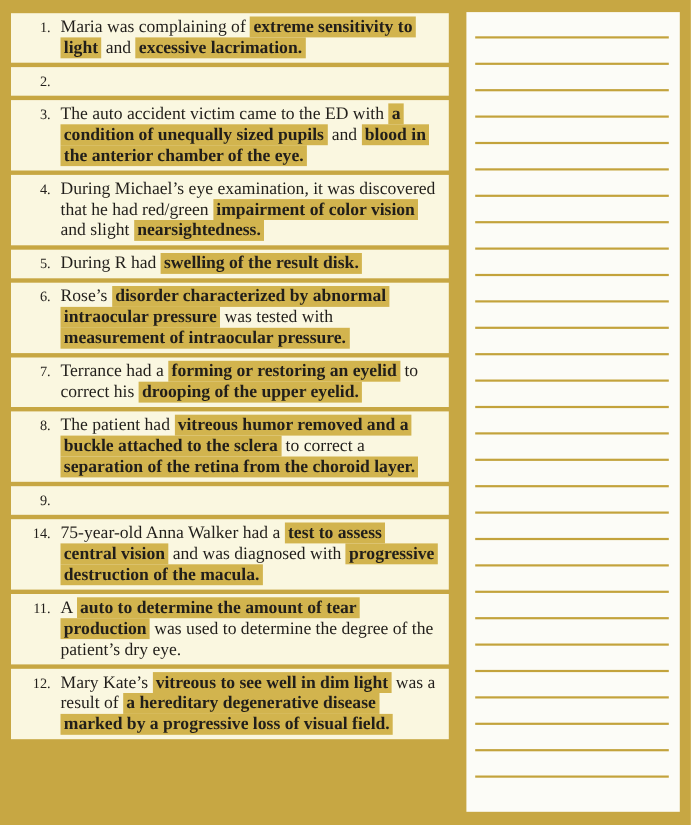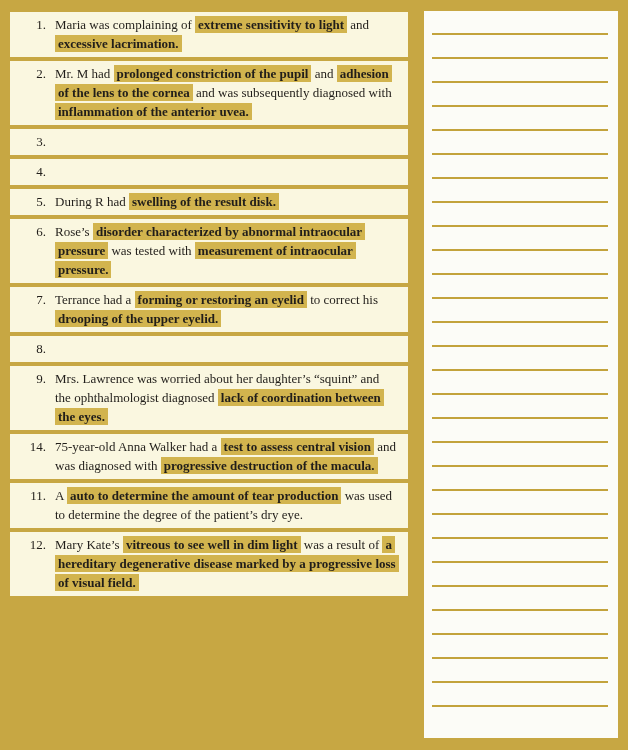--- a/index.html
+++ b/index.html
@@ -37,21 +37,21 @@
     flex: 0 0 36px;
     width: 36px;
     text-align: right;
     padding-right: 9px;
     font-size: 13px;
     line-height: 19px;
     color: var(--text, #211E1A);
   }
   .q-text {
     flex: 1;
-    font-size: 13px;
+    font-size: 16px;
     line-height: 19px;
     color: var(--text, #211E1A);
   }
   .seg-hl {
     background: var(--hl, #D2B44E);
     font-weight: bold;
     padding: 1px 3px;
     -webkit-box-decoration-break: clone;
     box-decoration-break: clone;
   }
@@ -75,46 +75,47 @@
 <body>
 
 <div class="page">
   <div class="questions-panel" id="questions-panel">
       <div class="q-item">
         <span class="q-num">1.</span>
         <div class="q-text"><span class="seg-plain">Maria was complaining of </span><span class="seg-hl">extreme sensitivity to light</span><span class="seg-plain"> and </span><span class="seg-hl">excessive lacrimation.</span></div>
       </div>
       <div class="q-item">
         <span class="q-num">2.</span>
-        <div class="q-text"><span class="seg-plain">Mr. M had </span><span class="seg-hl">prolonged constriction of the pupil</span><span class="seg-plain"> and </span><span class="seg-hl">adhesion of the lens to the cornea</span><span class="seg-plain"> and was subsequently diagnosed with </span><span class="seg-hl">inflammation of the anterior uvea.</span></div>
       </div>
       <div class="q-item">
         <span class="q-num">3.</span>
+        <div class="q-text"><span class="seg-plain">The auto accident victim came to the ED with </span><span class="seg-hl">a condition of unequally sized pupils</span><span class="seg-plain"> and </span><span class="seg-hl">blood in the anterior chamber of the eye.</span></div>
       </div>
       <div class="q-item">
         <span class="q-num">4.</span>
+        <div class="q-text"><span class="seg-plain">During Michael’s eye examination, it was discovered that he had red/green </span><span class="seg-hl">impairment of color vision</span><span class="seg-plain"> and slight </span><span class="seg-hl">nearsightedness.</span></div>
       </div>
       <div class="q-item">
         <span class="q-num">5.</span>
         <div class="q-text"><span class="seg-plain">During R had </span><span class="seg-hl">swelling of the result disk.</span></div>
       </div>
       <div class="q-item">
         <span class="q-num">6.</span>
         <div class="q-text"><span class="seg-plain">Rose’s </span><span class="seg-hl">disorder characterized by abnormal intraocular pressure</span><span class="seg-plain"> was tested with </span><span class="seg-hl">measurement of intraocular pressure.</span></div>
       </div>
       <div class="q-item">
         <span class="q-num">7.</span>
         <div class="q-text"><span class="seg-plain">Terrance had a </span><span class="seg-hl">forming or restoring an eyelid</span><span class="seg-plain"> to correct his </span><span class="seg-hl">drooping of the upper eyelid.</span></div>
       </div>
       <div class="q-item">
         <span class="q-num">8.</span>
+        <div class="q-text"><span class="seg-plain">The patient had </span><span class="seg-hl">vitreous humor removed and a buckle attached to the sclera</span><span class="seg-plain"> to correct a </span><span class="seg-hl">separation of the retina from the choroid layer.</span></div>
       </div>
       <div class="q-item">
         <span class="q-num">9.</span>
-        <div class="q-text"><span class="seg-plain">Mrs. Lawrence was worried about her daughter’s “squint” and the ophthalmologist diagnosed </span><span class="seg-hl">lack of coordination between the eyes.</span></div>
       </div>
       <div class="q-item">
         <span class="q-num">14.</span>
         <div class="q-text"><span class="seg-plain">75-year-old Anna Walker had a </span><span class="seg-hl">test to assess central vision</span><span class="seg-plain"> and was diagnosed with </span><span class="seg-hl">progressive destruction of the macula.</span></div>
       </div>
       <div class="q-item">
         <span class="q-num">11.</span>
         <div class="q-text"><span class="seg-plain">A </span><span class="seg-hl">auto to determine the amount of tear production</span><span class="seg-plain"> was used to determine the degree of the patient’s dry eye.</span></div>
       </div>
       <div class="q-item">

